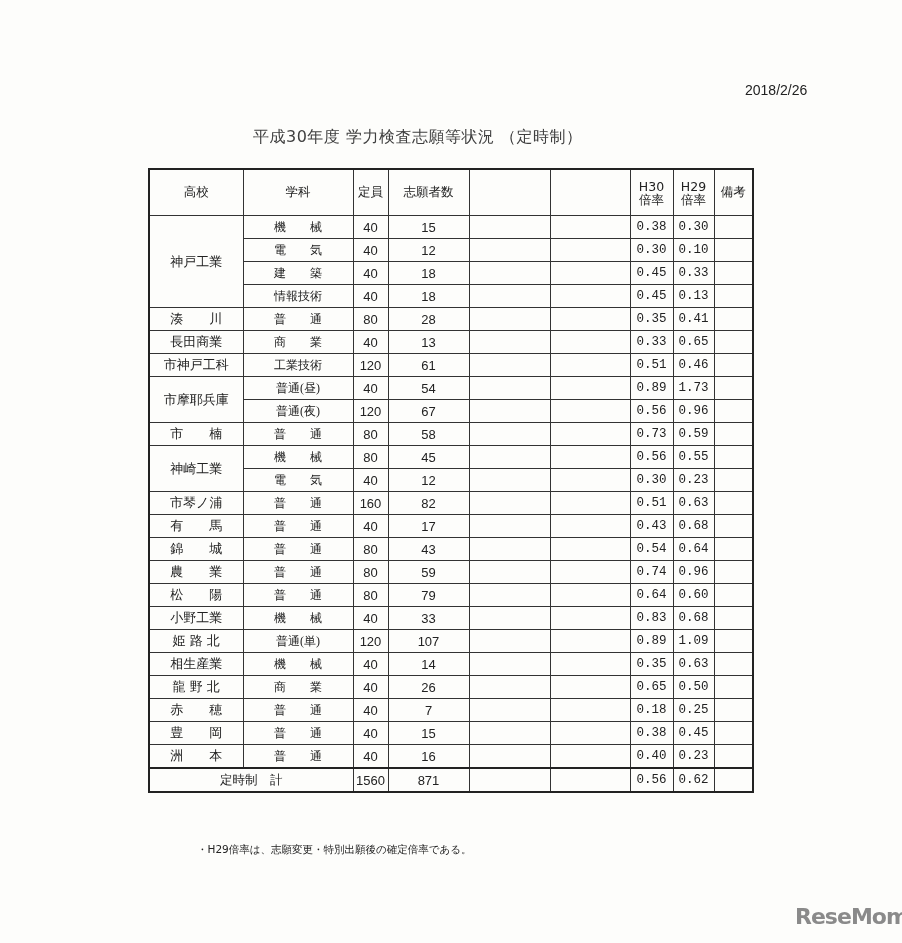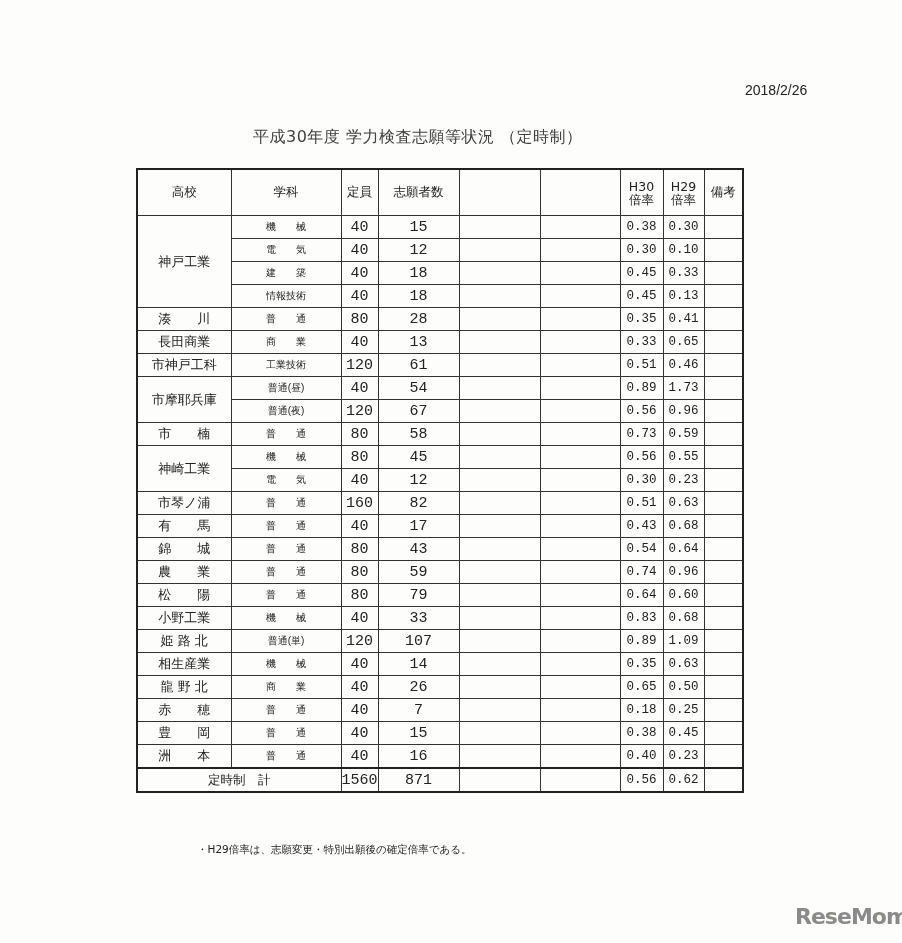--- a/index.html
+++ b/index.html
@@ -3,32 +3,32 @@
 <meta charset="utf-8">
 <style>
   html, body { margin:0; padding:0; }
   body {
     width:902px; height:943px; background:#fdfdfb; position:relative;
     font-family:"DejaVu Serif", "Liberation Serif", serif; color:#222; overflow:hidden;
   }
   .date { position:absolute; left:745px; top:82px; font-family:"Liberation Sans", sans-serif; font-size:14px; color:#222; }
   .title { position:absolute; left:253px; top:127px; font-family:"DejaVu Sans", sans-serif; font-size:16px; color:#404040; letter-spacing:0.5px; }
   table.grid {
-    position:absolute; left:136px; top:168px; border-collapse:collapse;
+    position:absolute; left:148px; top:168px; border-collapse:collapse;
     border:2px solid #222; font-size:12.5px;
   }
   table.grid td, table.grid th {
     border:1px solid #333; padding:0; height:22px; text-align:center; font-weight:normal;
     white-space:nowrap;
   }
   table.grid th { height:45px; font-family:"DejaVu Sans", sans-serif; font-size:12.5px; }
   .hdr-small { font-size:11px; line-height:13px; }
   td.sch { font-family:"DejaVu Sans", sans-serif; font-size:13px; }
-  td.dept { font-family:Liberation Sans, sans-serif; font-size:10px; text-align:left; padding-left:28px; }
-  td.num { font-family:Liberation Mono, monospace; font-size:15px; }
+  td.dept { font-family:Liberation Serif, serif; font-size:12px; text-align:left; padding-left:28px; }
+  td.num { font-family:Liberation Sans, sans-serif; font-size:13px; }
   td.rate { font-family:"Liberation Mono", monospace; font-size:12.5px; text-align:left; padding-left:4px;margin-left:16px; }
   tr.total td { border-top:2px solid #222; }
   td.tot-label { text-align:left; padding-left:12px; font-family:"DejaVu Sans", sans-serif;margin-left:25px; }
   .note { position:absolute; left:153px; top:843px; font-family:"DejaVu Sans", sans-serif; font-size:10.5px; color:#222;margin-left:44px; }
   .logo { position:absolute; left:795px; top:904px; font-family:"DejaVu Sans", sans-serif; font-weight:bold; font-size:22px; color:#8a8a8a; letter-spacing:-1px; }
 </style>
 </head>
 <body>
 
 <div class="date">2018/2/26</div>

